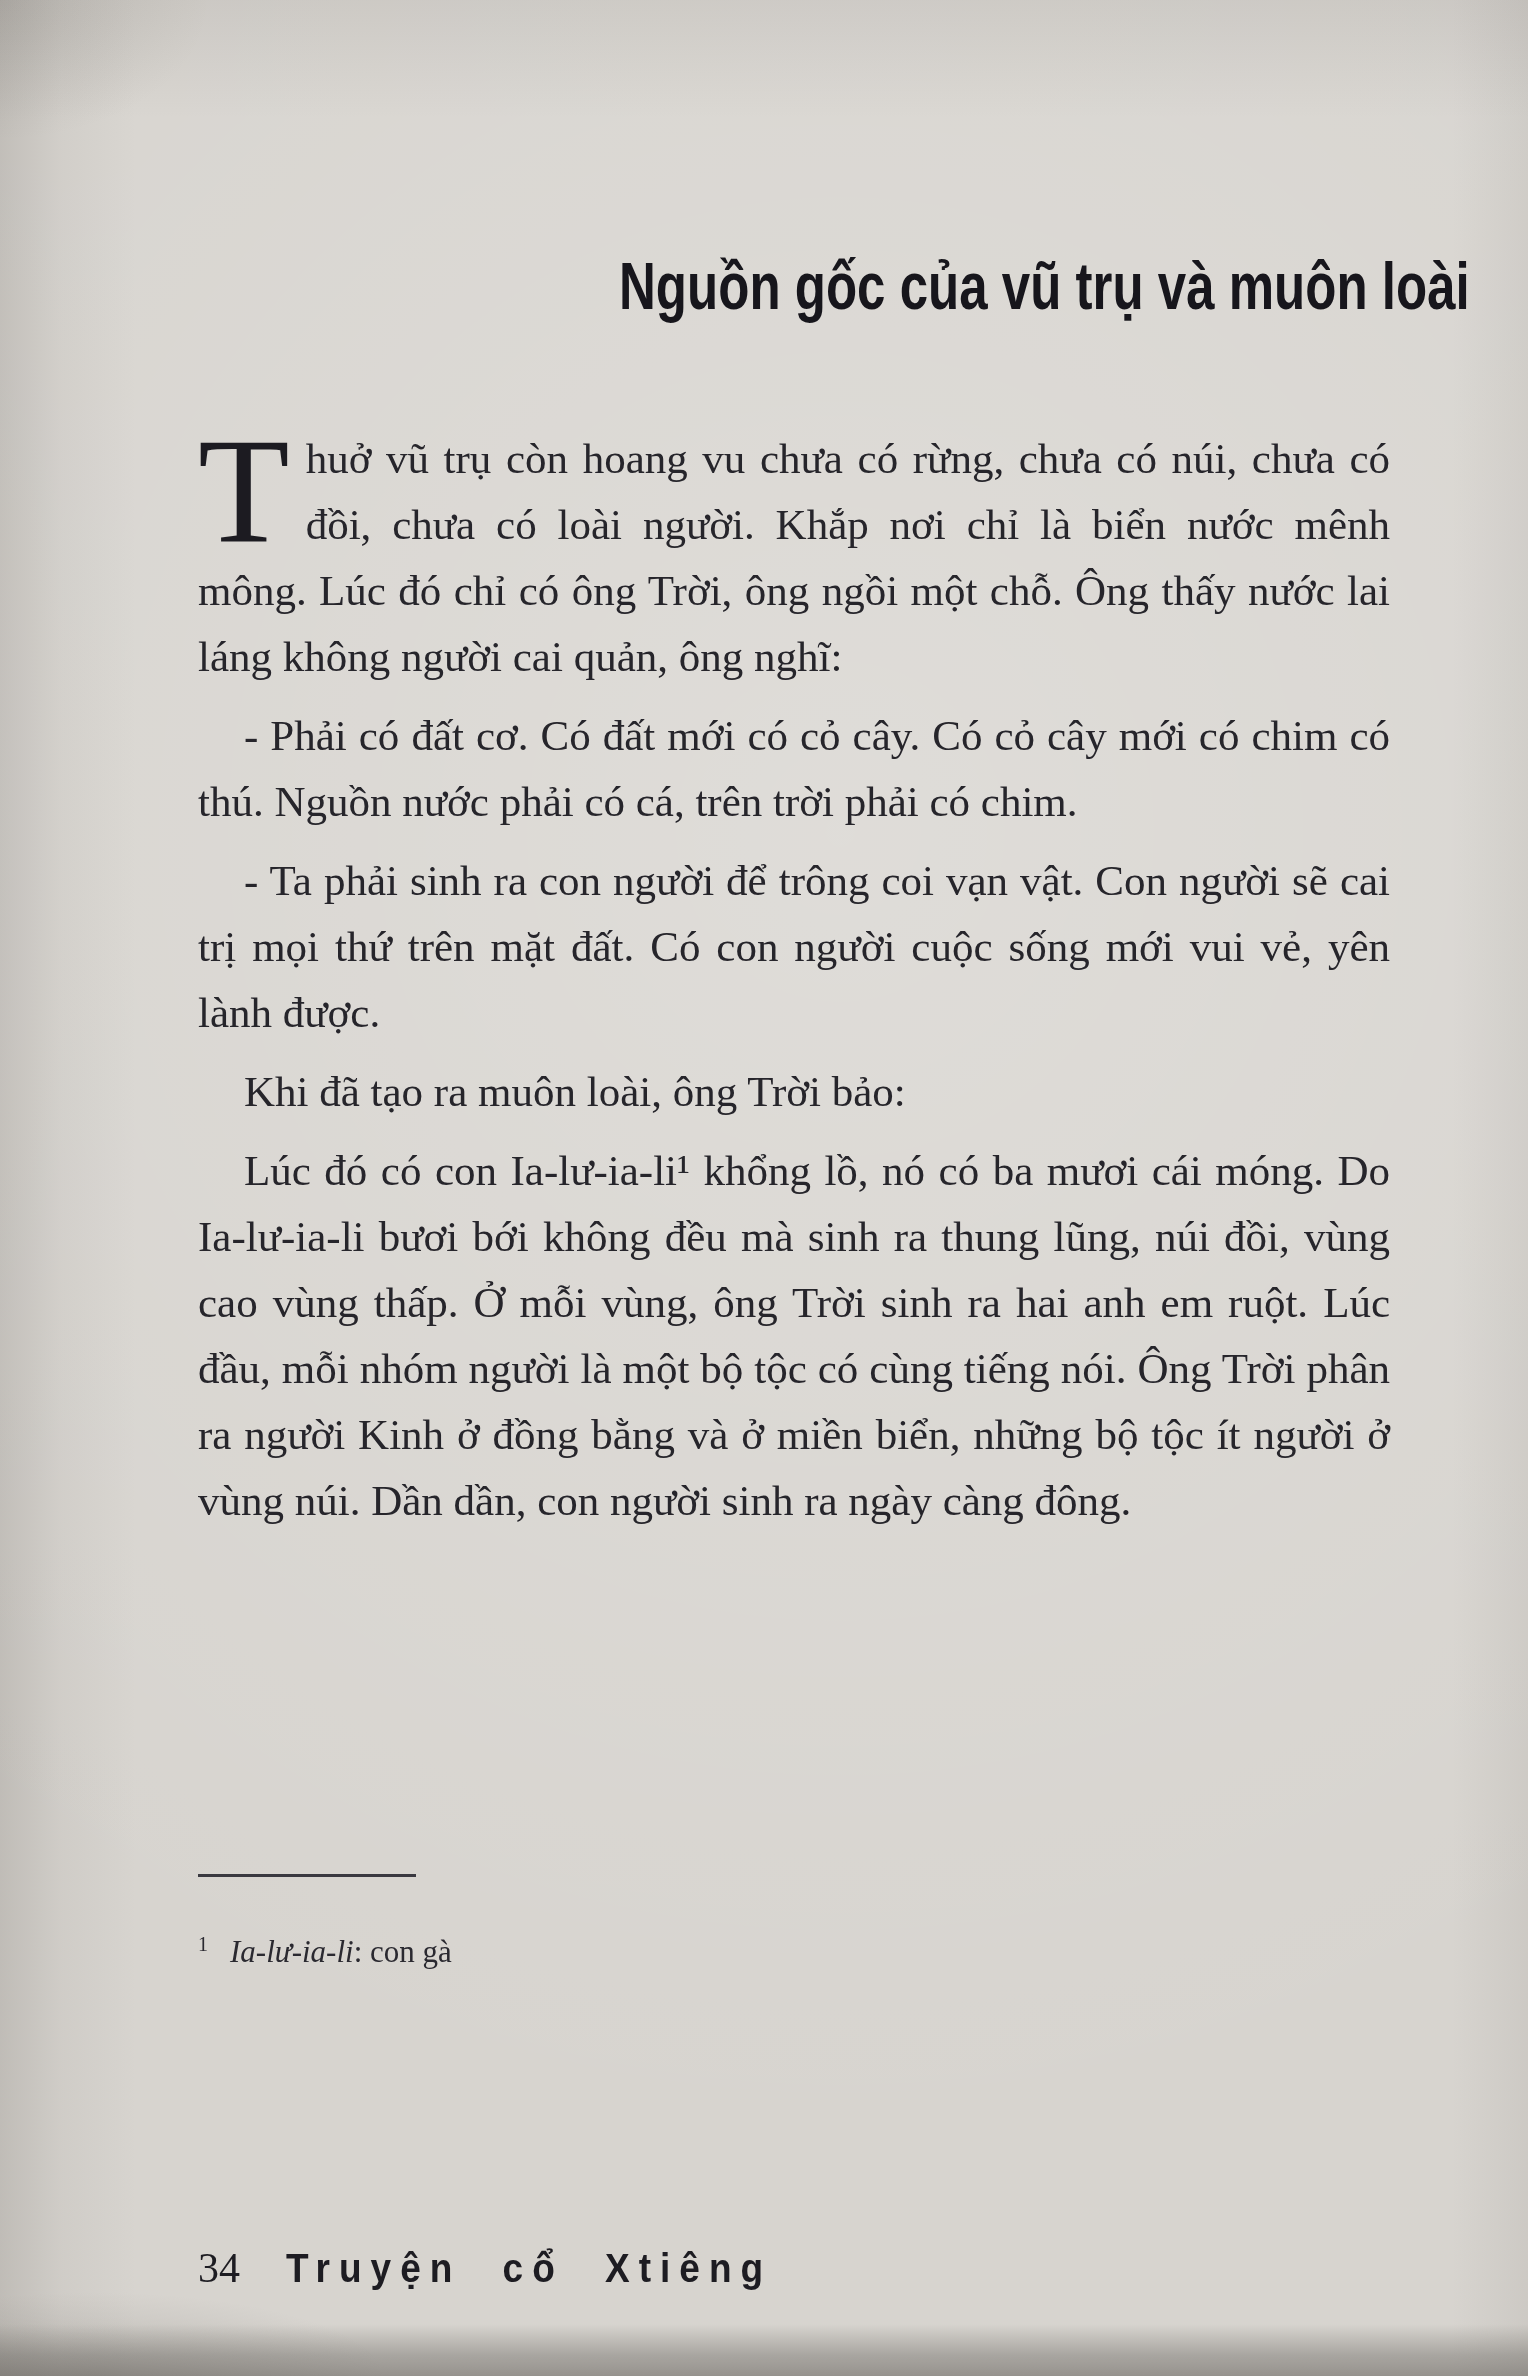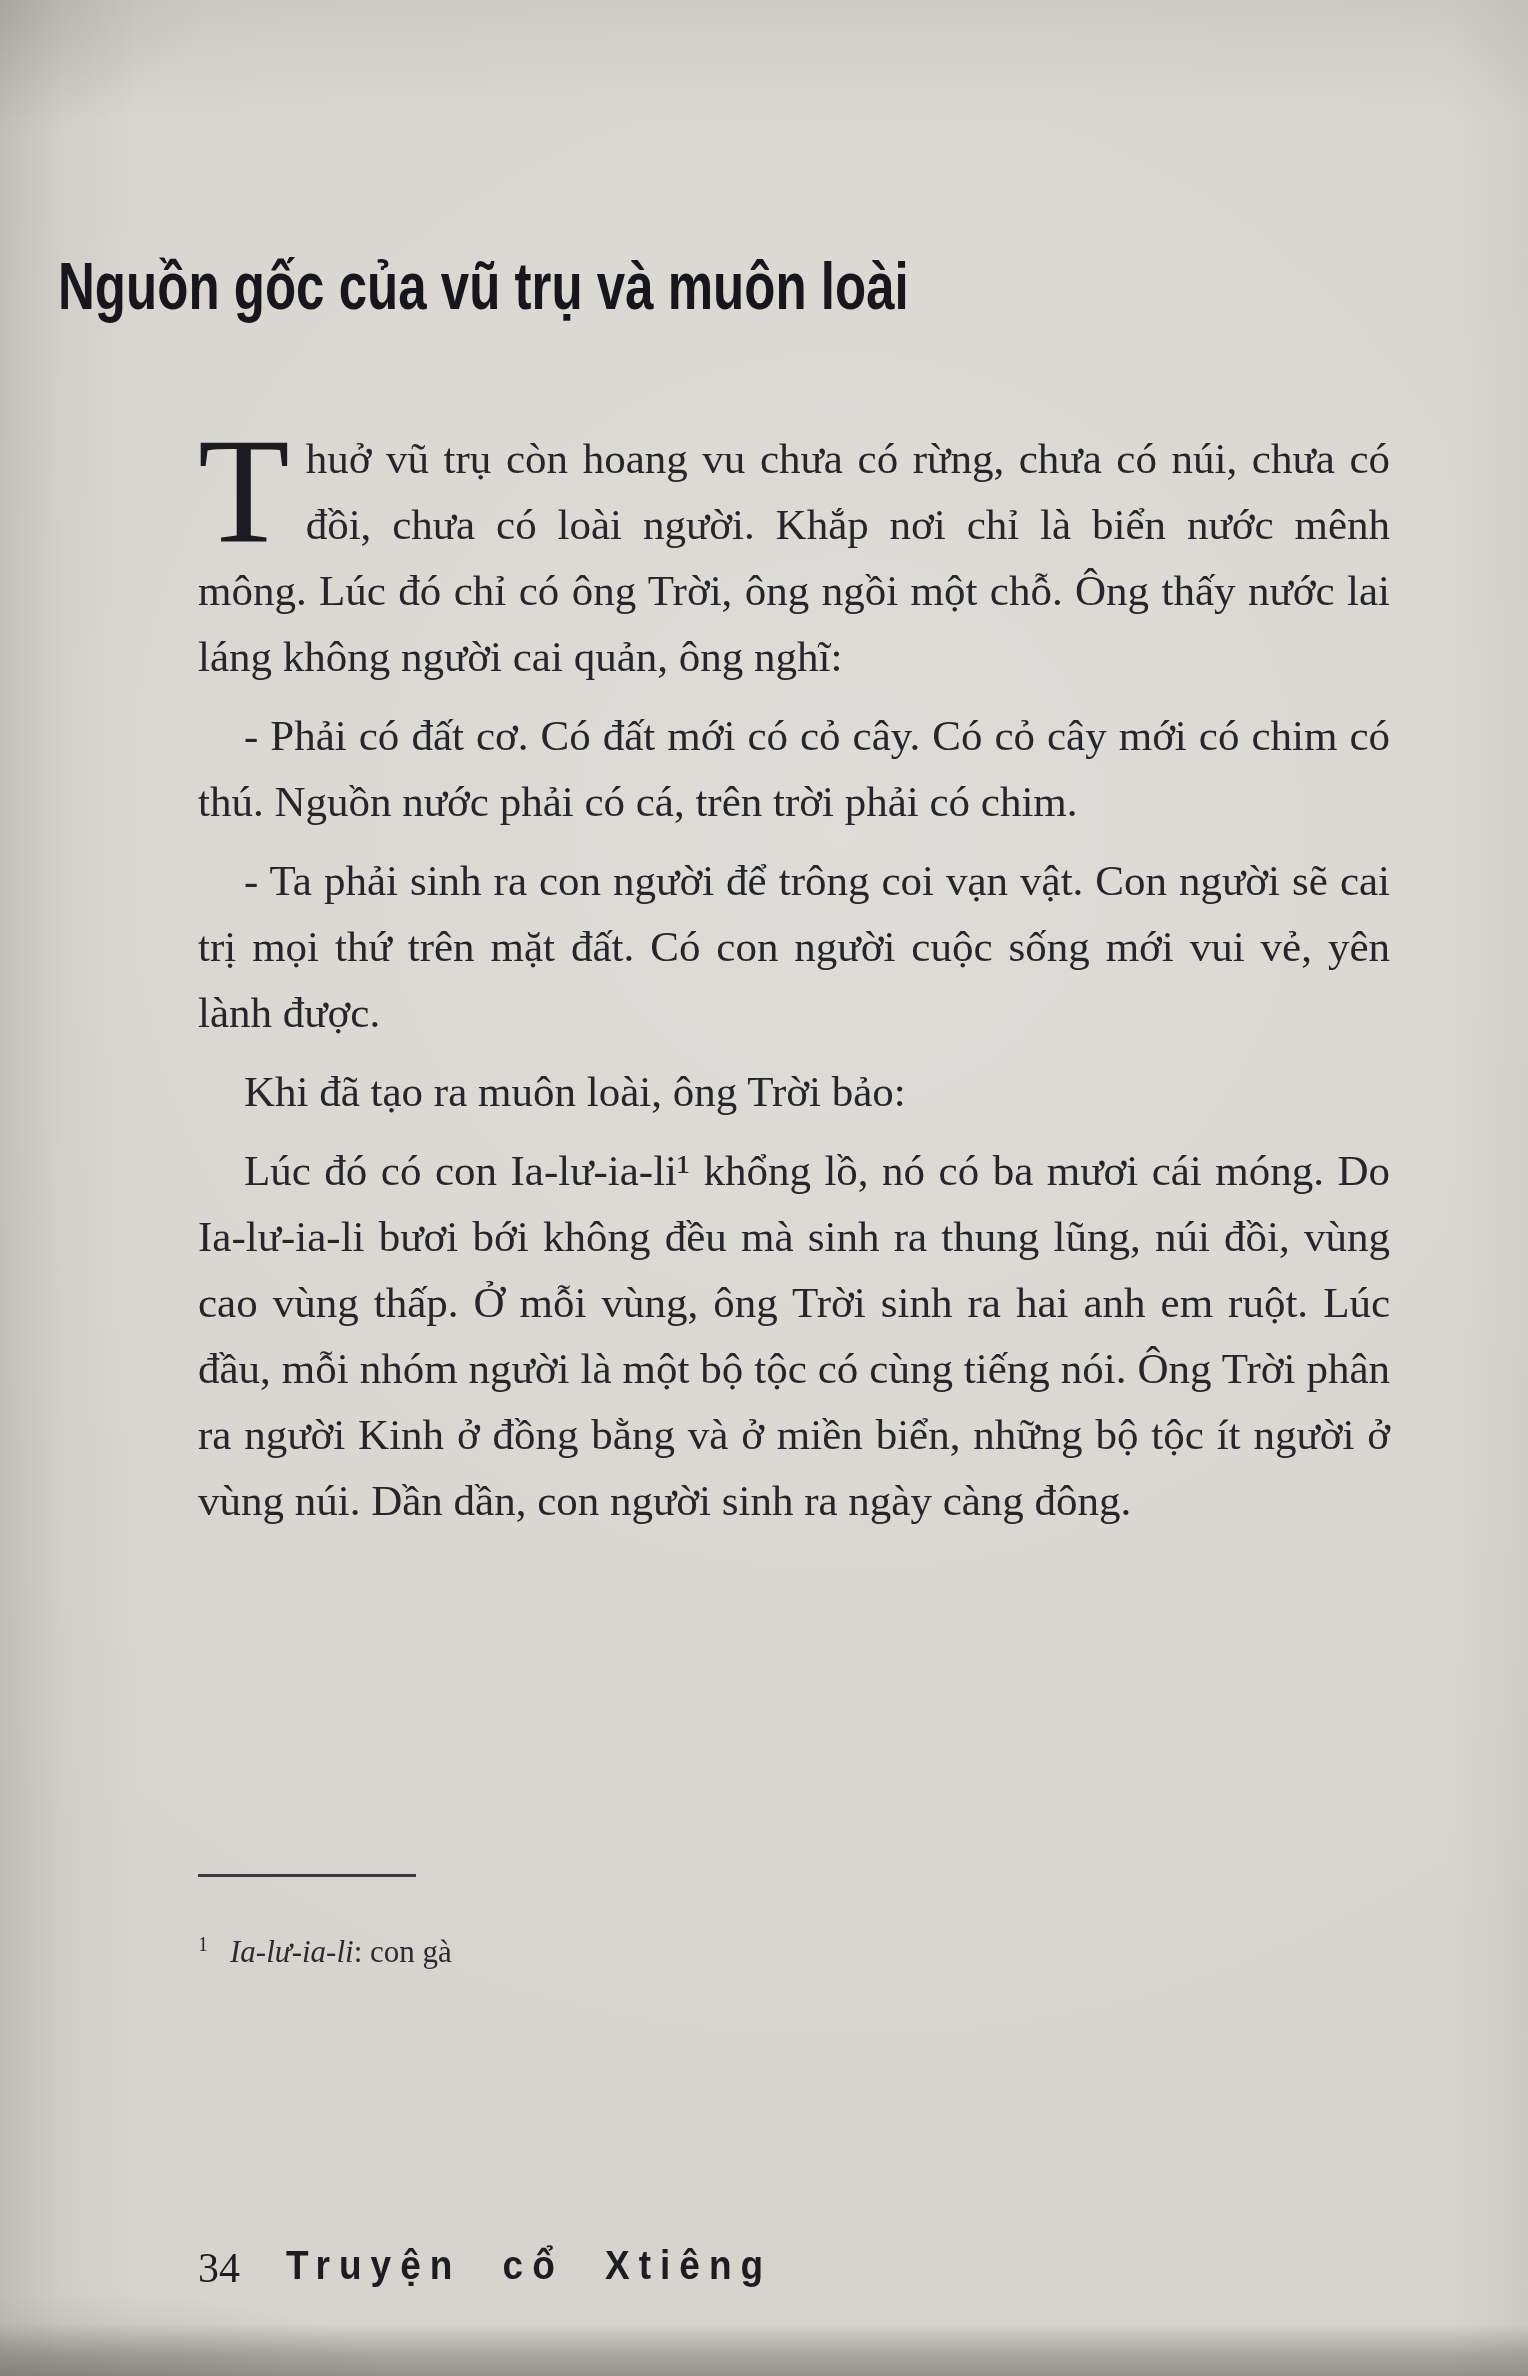--- a/index.html
+++ b/index.html
@@ -15,21 +15,21 @@
       linear-gradient(180deg, rgba(70,64,58,0.09) 0%, rgba(0,0,0,0) 5%),
       linear-gradient(270deg, rgba(70,64,58,0.07) 0%, rgba(0,0,0,0) 5%),
       #d7d4cf;
     overflow:hidden;
     font-family:"Liberation Serif", serif;
     color:#26252b;
   }
   .title{
     margin:0;
     position:absolute;top:252px;left:0;width:100%;
-    text-align:left;
+    text-align:right;
     font-family:"Liberation Sans", sans-serif;
     font-weight:700;
     font-size:58px;
     color:#17161c;
     white-space:nowrap;
   }
   .title-inner{display:inline-block;transform:scale(0.88,1.14);transform-origin:center;}
   .body-text{
     position:absolute;top:426px;left:198px;width:1192px;
     font-size:43px;line-height:66px;
@@ -60,21 +60,21 @@
   }
   .footnote sup{
     font-size:20px;
     vertical-align:super;
     margin-right:22px;
   }
   .fn-term{font-style:italic;}
   .fn-def{font-style:normal;}
   .footer{
     position:absolute;top:2244px;left:198px;
-    display:flex;align-items:center;
+    display:flex;align-items:flex-end;
     color:#1d1c22;
   }
   .page-number{
     font-family:"Liberation Serif", serif;
     font-size:42px;
   }
   .book-title{
     margin-left:46px;
     font-family:"Liberation Sans", sans-serif;
     font-weight:700;

